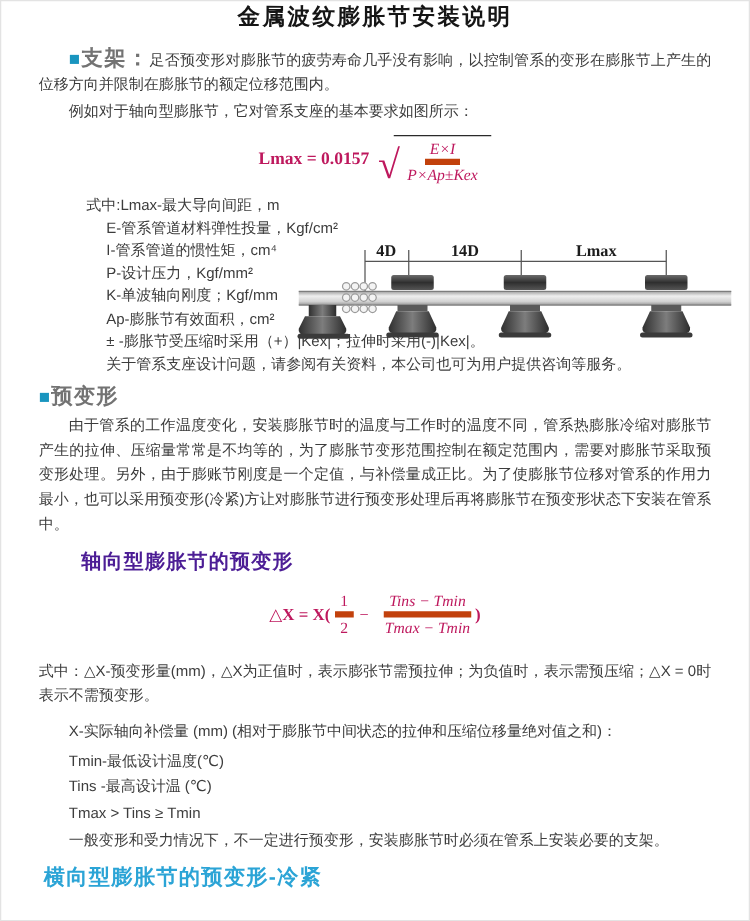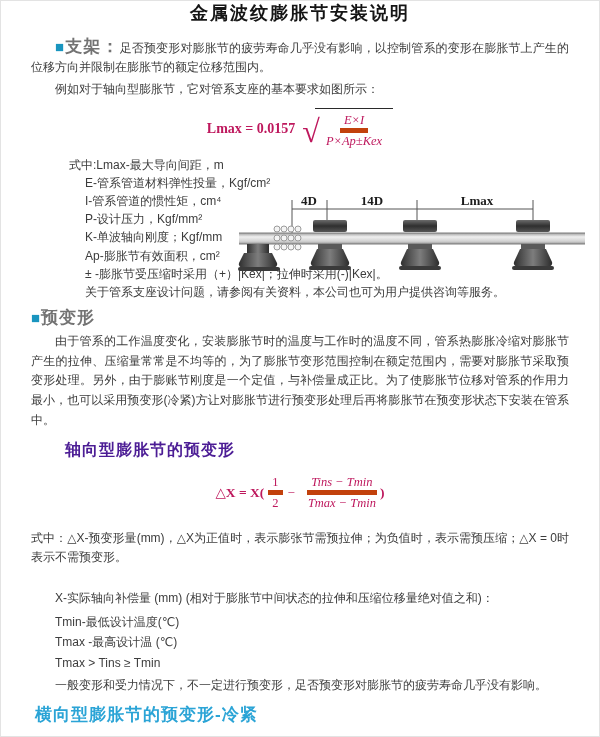--- a/index.html
+++ b/index.html
@@ -44,21 +44,21 @@
   
   .diagram{position:absolute;left:236px;top:186px;width:350px;height:100px;}
 
   .sec-head2{margin-top:5px;}
   .pre-para{margin-top:3px;line-height:19.6px;}
 
   .sub1{color:#4c1d95;font-weight:700;font-size:16px;letter-spacing:1px;margin:10px 0 0 34px;}
   .sub2{color:#2ba4d6;font-weight:700;font-size:17px;letter-spacing:1px;margin:8px 0 0 4px;}
 
   .exp{margin-top:17px;}
-  .xline{margin-top:22px;text-indent:2em;}
+  .xline{margin-top:10px;text-indent:2em;}
   .tlines{margin:4px 0 0 0;}
   .tlines .tl{font-size:12px;line-height:20.5px;padding-left:2em;}
   .note{margin-top:3px;}
 </style>
 </head>
 <body>
 
 <div class="page">
 
   <h1 class="title">金属波纹膨胀节安装说明</h1>
@@ -194,23 +194,23 @@
         <span class="den">Tmax − Tmin</span>
       </span>
       <span class="close">)</span>
     </div>
 
     <p class="body exp">式中：△X-预变形量(mm)，△X为正值时，表示膨张节需预拉伸；为负值时，表示需预压缩；△X = 0时表示不需预变形。</p>
     <p class="body xline">X-实际轴向补偿量 (mm) (相对于膨胀节中间状态的拉伸和压缩位移量绝对值之和)：</p>
 
     <div class="tlines">
       <div class="tl">Tmin-最低设计温度(℃)</div>
-      <div class="tl">Tmax -最高设计温 (℃)</div>
+      <div class="tl">Tins -最高设计温 (℃)</div>
       <div class="tl">Tmax &gt; Tins ≥ Tmin</div>
     </div>
 
-    <p class="body indent2 note">一般变形和受力情况下，不一定进行预变形，足否预变形对膨胀节的疲劳寿命几乎没有影响。</p>
+    <p class="body indent2 note">一般变形和受力情况下，不一定进行预变形，安装膨胀节时必须在管系上安装必要的支架。</p>
 
     <div class="sub2">横向型膨胀节的预变形-冷紧</div>
 
   </div>
 
 </div>
 
 </body></html>

